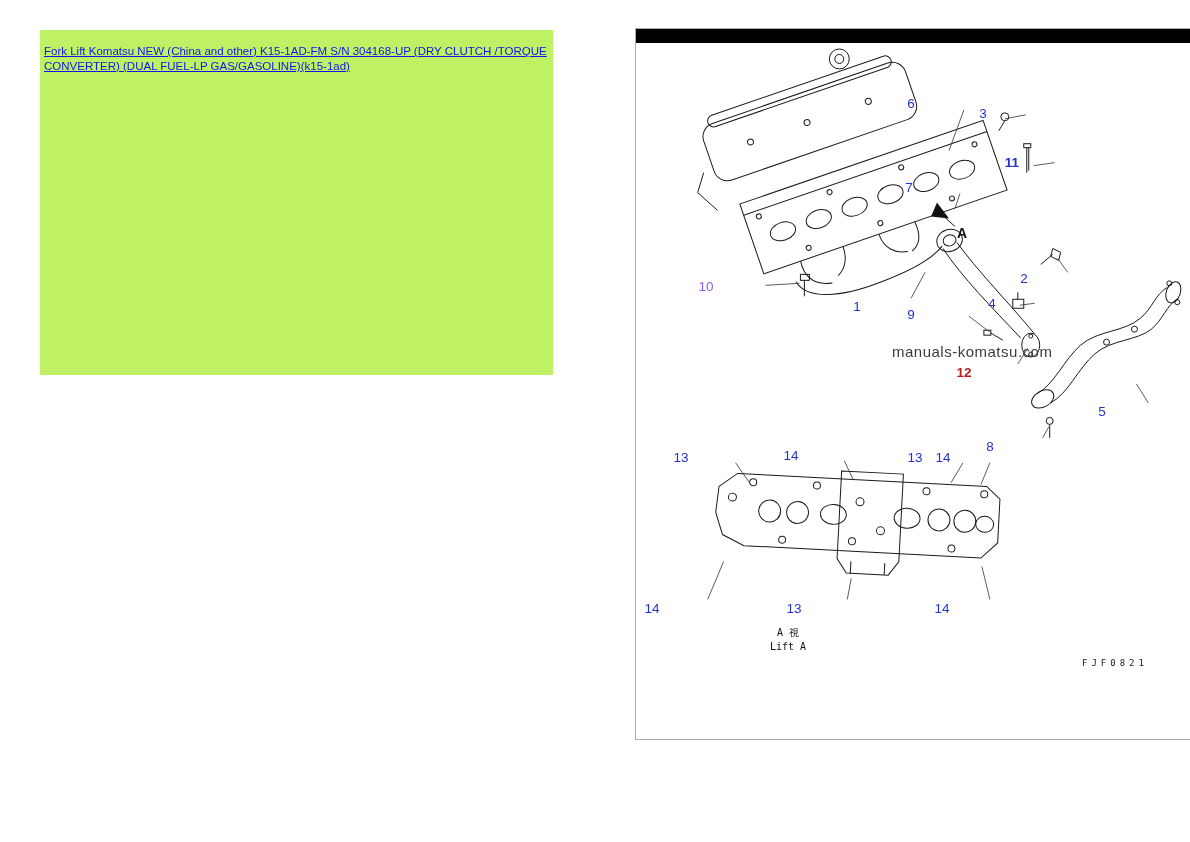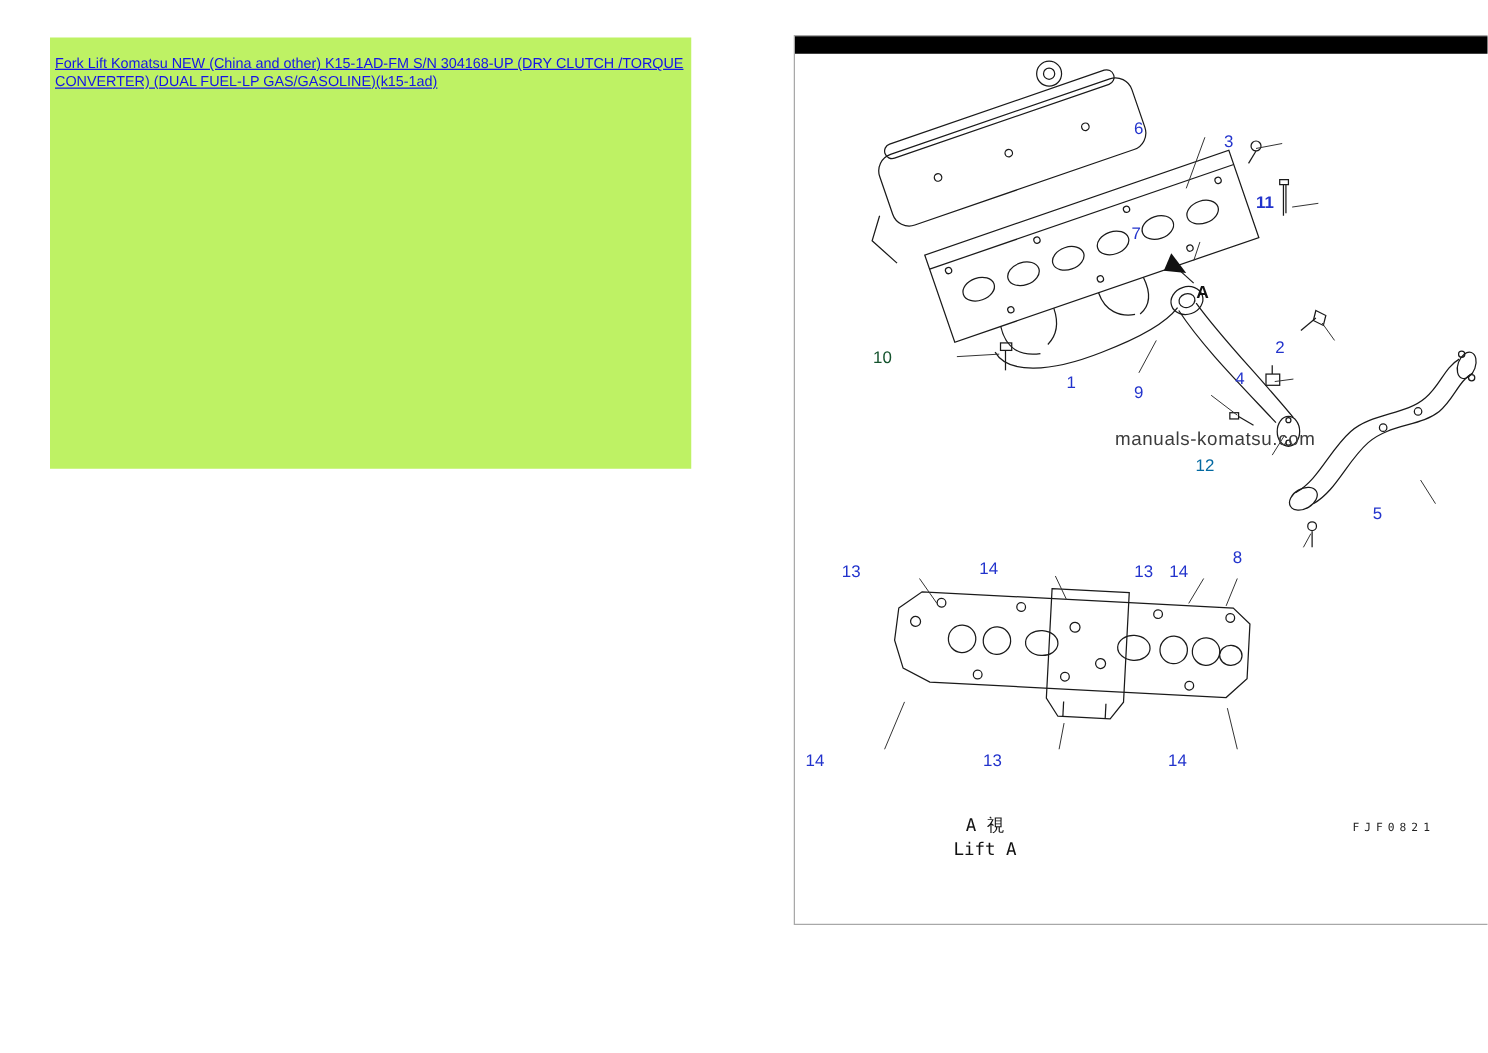--- a/index.html
+++ b/index.html
@@ -65,24 +65,23 @@
     color: #3c3c3c;
     letter-spacing: 0.5px;
     white-space: nowrap;
   }
   .view-label {
     position: absolute;
     left: 112px; top: 583px;
     width: 80px;
     text-align: center;
     font-family: "DejaVu Sans Mono", monospace;
-    font-size: 14px;
+    font-size: 10px;
     color: #111111;
     line-height: 1.35;
-    margin-top: 26px;
   }
   .bottom-code {
     position: absolute;
     left: 446px; top: 615px;
     font-family: "DejaVu Sans Mono", monospace;
     font-size: 9px;
     letter-spacing: 4px;
     color: #222222;
     white-space: nowrap;
   }
@@ -250,25 +249,25 @@
     </div>
 
     <div class="bottom-code">FJF0821</div>
 
     <div id="callouts">
         <span class="callout" style="left: 275px; top: 60px; color: rgb(34, 51, 204);">6</span>
         <span class="callout" style="left: 347px; top: 70px; color: rgb(34, 51, 204);">3</span>
         <span class="callout" style="left: 376px; top: 119px; color: rgb(34, 51, 204); font-weight: bold;">11</span>
         <span class="callout" style="left: 273px; top: 144px; color: rgb(34, 51, 204);">7</span>
         <span class="callout" style="left: 388px; top: 235px; color: rgb(34, 51, 204);">2</span>
-        <span class="callout" style="left: 70px; top: 243px; color: #14532d;">10</span>
+        <span class="callout" style="left: 70px; top: 243px; color: #8b5cf6;">10</span>
         <span class="callout" style="left: 221px; top: 263px; color: rgb(34, 51, 204);">1</span>
         <span class="callout" style="left: 275px; top: 271px; color: rgb(34, 51, 204);">9</span>
         <span class="callout" style="left: 356px; top: 260px; color: rgb(34, 51, 204);">4</span>
-        <span class="callout" style="left: 328px; top: 329px; color: #0369a1;">12</span>
+        <span class="callout" style="left: 328px; top: 329px; color: #b91c1c; font-weight: bold;">12</span>
         <span class="callout" style="left: 466px; top: 368px; color: rgb(34, 51, 204);">5</span>
         <span class="callout" style="left: 354px; top: 403px; color: rgb(34, 51, 204);">8</span>
         <span class="callout" style="left: 45px; top: 414px; color: rgb(34, 51, 204);">13</span>
         <span class="callout" style="left: 155px; top: 412px; color: rgb(34, 51, 204);">14</span>
         <span class="callout" style="left: 279px; top: 414px; color: rgb(34, 51, 204);">13</span>
         <span class="callout" style="left: 307px; top: 414px; color: rgb(34, 51, 204);">14</span>
         <span class="callout" style="left: 16px; top: 565px; color: rgb(34, 51, 204);">14</span>
         <span class="callout" style="left: 158px; top: 565px; color: rgb(34, 51, 204);">13</span>
         <span class="callout" style="left: 306px; top: 565px; color: rgb(34, 51, 204);">14</span>
       </div>

